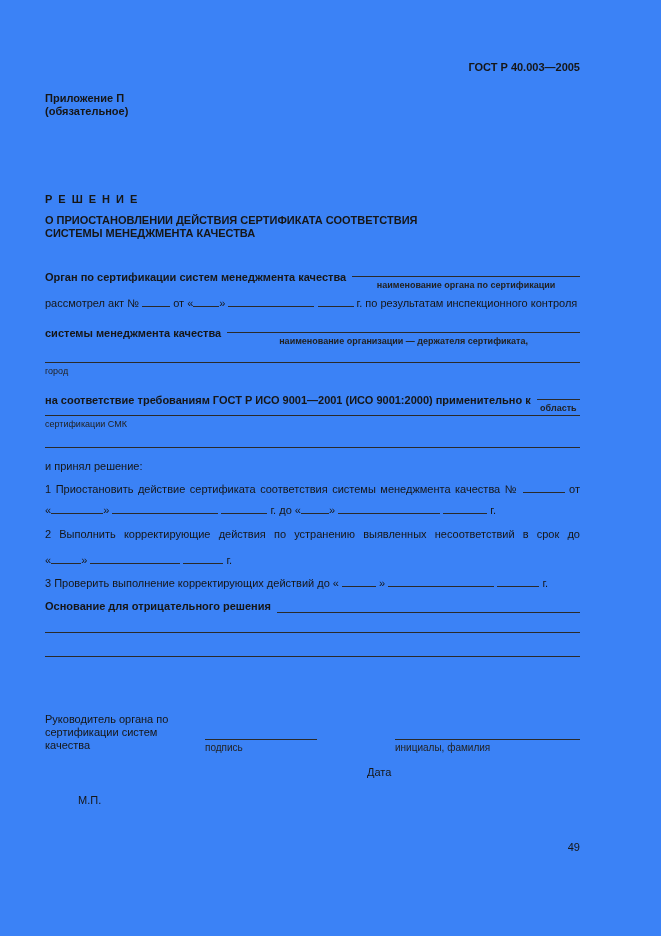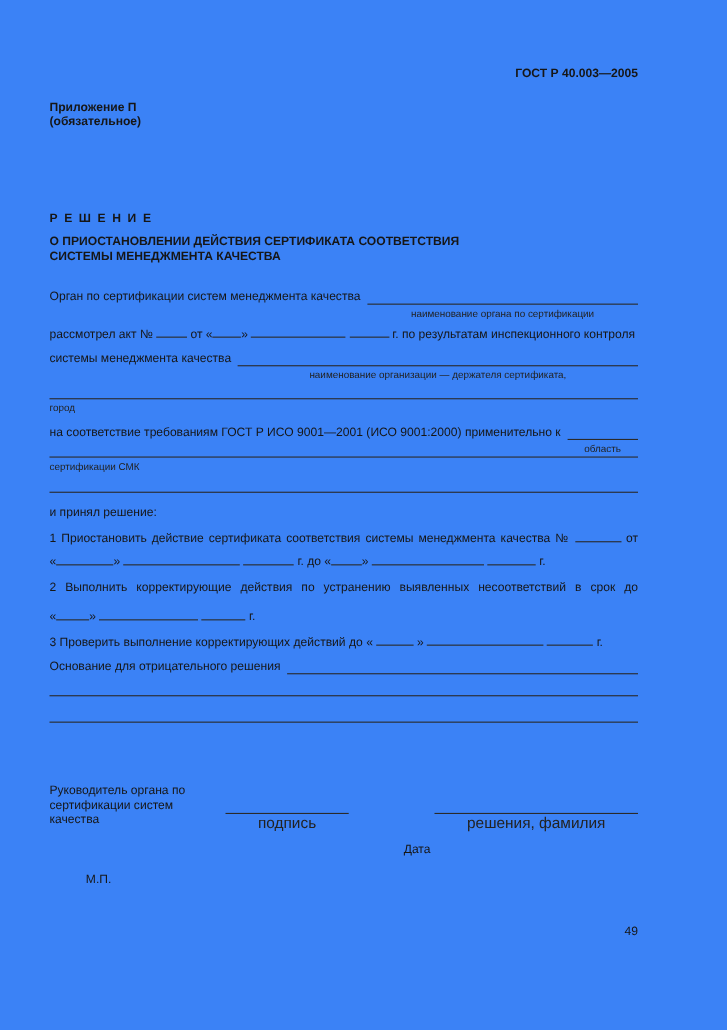--- a/index.html
+++ b/index.html
@@ -13,27 +13,27 @@
   .abs { position:absolute; left:0; right:0; }
   .b { font-weight:bold; }
   .c { text-align:left; }
   .r { text-align:right; }
   .sp { letter-spacing:6px; }
   .just { text-align:justify; text-align-last:justify; }
   .nowrap { white-space:nowrap; }
   .hline { position:absolute; left:0; right:0; height:12px; border-bottom:1px solid #2a2a2a; }
   .cap { font-size:9px; line-height:10px; color:#222; }
   .bl { display:inline-block; height:10px; border-bottom:1px solid #2a2a2a; }
-  .frow { position:absolute; left:0; right:0; display:flex; align-items:flex-start; }
+  .frow { position:absolute; left:0; right:0; display:flex; align-items:center;font-weight:bold; }
   .lbl { white-space:nowrap; padding-right:6px; }
   .fillcol { flex:1 1 auto; display:flex; flex-direction:column; }
   .fill-line { height:12px; border-bottom:1px solid #2a2a2a; }
   .fill-cap { font-size:9px; line-height:10px; color:#222; text-align:center; padding-top:3px; }
   .sigline { position:absolute; height:11px; border-bottom:1px solid #2a2a2a; }
-  .sigcap { position:absolute; font-size:14px; line-height:10px; color:#222; text-align:center; }
+  .sigcap { position:absolute; font-size:10px; line-height:10px; color:#222; }
 </style>
 </head>
 <body>
 
 <div class="page">
   <div class="content">
 
     <div class="abs r b" style="top:61px">ГОСТ Р 40.003—2005</div>
 
     <div class="abs c b" style="top:92px">Приложение П</div>
@@ -135,21 +135,21 @@
     <div class="hline" style="top:620px"></div>
     <div class="hline" style="top:644px"></div>
 
     <div class="abs" style="top:713px; width:160px">
       <div>Руководитель органа по</div>
       <div>сертификации систем качества</div>
     </div>
     <div class="sigline" style="top:728px; left:160px; width:112px"></div>
     <div class="sigcap" style="top:743px; left:160px; width:112px">подпись</div>
     <div class="sigline" style="top:728px; left:350px; width:185px"></div>
-    <div class="sigcap" style="top:743px; left:350px; width:185px">решения, фамилия</div>
+    <div class="sigcap" style="top:743px; left:350px; width:185px">инициалы, фамилия</div>
 
     <div class="abs" style="top:766px; padding-left:322px">Дата</div>
 
     <div class="abs" style="top:794px; padding-left:33px">М.П.</div>
 
     <div class="abs r" style="top:841px">49</div>
 
   </div>
 </div>
 

